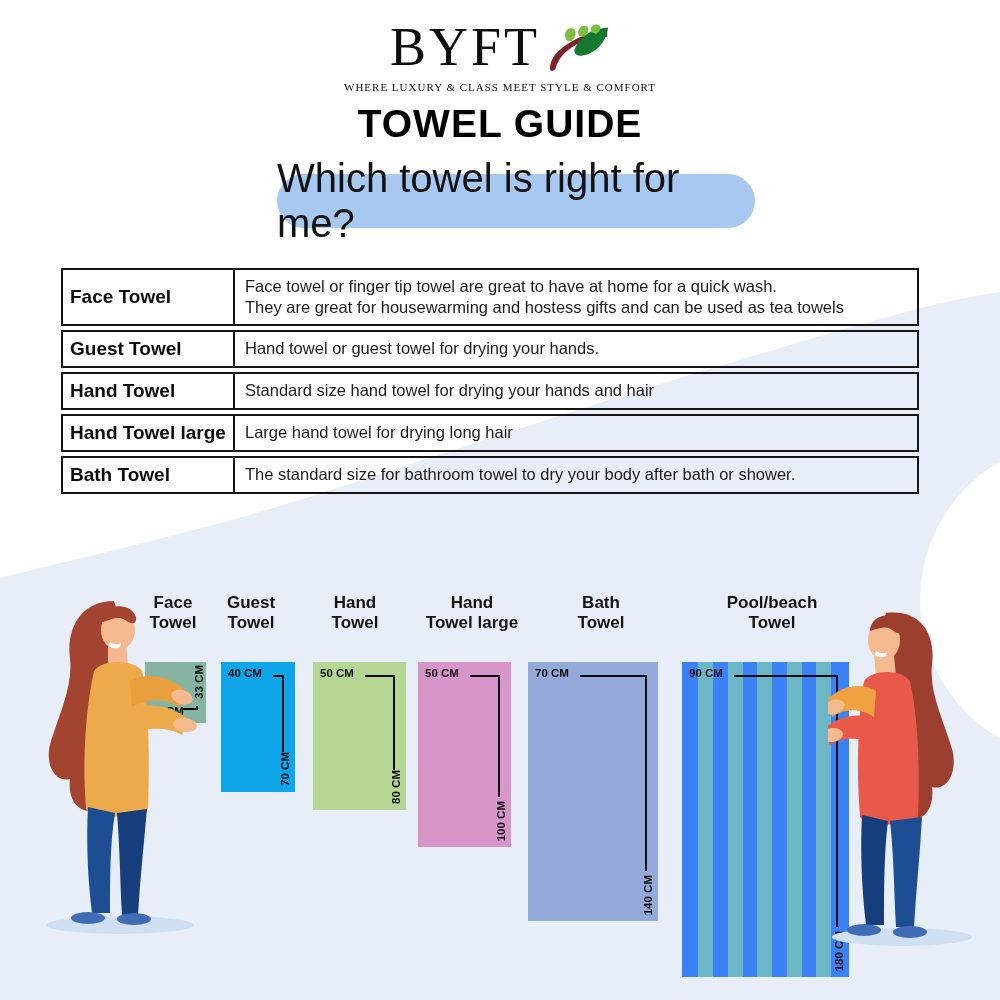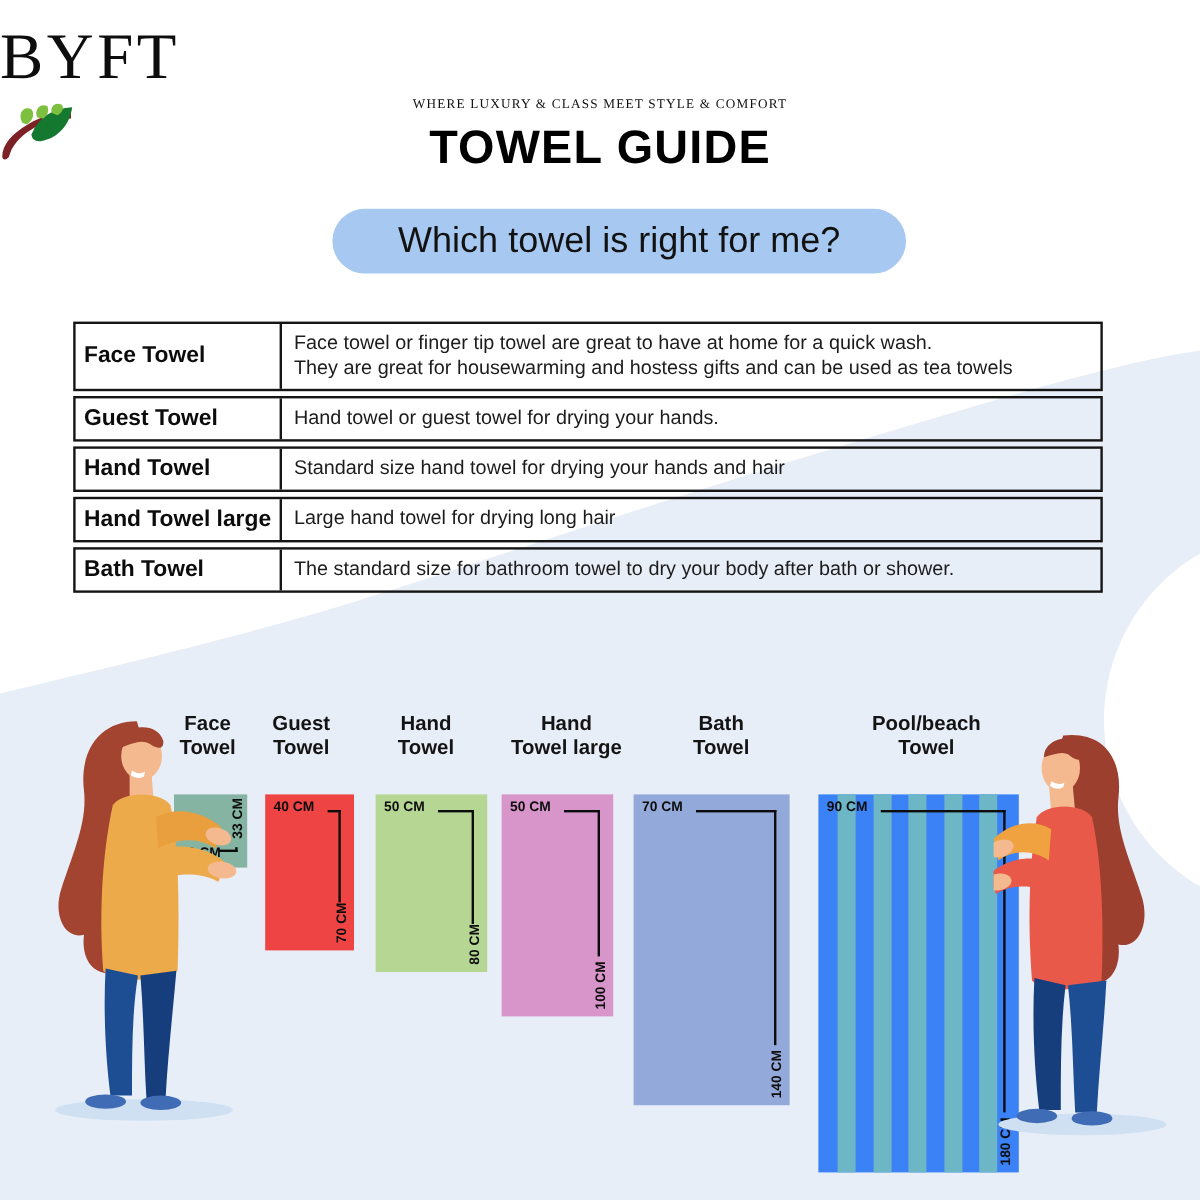--- a/index.html
+++ b/index.html
@@ -1,29 +1,29 @@
 <!DOCTYPE html>
 <html><head>
 <meta charset="utf-8">
 <style>
   html,body{margin:0;padding:0;}
   .page{position:relative;width:1000px;height:1000px;background:#ffffff;overflow:hidden;
         font-family:"Liberation Sans",sans-serif;color:#111;}
   .bg-svg{position:absolute;left:0;top:0;width:1000px;height:1000px;}
 
   
-  .brand-wrap{position:absolute;top:20px;left:0;right:0;display:flex;justify-content:center;align-items:flex-start;gap:8px;flex-direction:column;}
+  .brand-wrap{position:absolute;top:20px;left:0;right:0;display:flex;justify-content:center;align-items:flex-start;gap:8px;}
   .brand{font-family:"Liberation Serif",serif;font-size:54px;line-height:1;letter-spacing:3px;color:#0d0d0d;}
   .leaf{margin-top:4px;}
   .tagline{position:absolute;top:81px;left:0;right:0;text-align:center;
            font-family:"Liberation Serif",serif;font-size:11px;letter-spacing:1px;color:#101010;}
   .title{position:absolute;top:102px;left:0;right:0;text-align:center;
          font-size:39px;font-weight:800;letter-spacing:1px;color:#000;}
   .banner{position:absolute;left:277px;top:174px;width:478px;height:54px;border-radius:28px;
-          display:flex;align-items:center;justify-content:center;font-size:30px;color:#121212;}
+          display:flex;align-items:center;justify-content:center;font-size:40px;color:#121212;}
 
   
   .gtable{position:absolute;left:61px;top:268px;width:858px;}
   .trow{display:flex;border:2px solid #151515;margin-bottom:4px;height:38px;box-sizing:border-box;}
   .trow.tall{height:58px;}
   .trow .lbl{width:172px;min-width:172px;border-right:2px solid #151515;display:flex;align-items:center;
              padding-left:7px;font-weight:700;font-size:19px;box-sizing:border-box;color:#0c0c0c;}
   .trow .dsc{flex:1;display:flex;align-items:center;padding:0 4px 0 10px;font-size:16.5px;
              line-height:1.3;white-space:pre-line;color:#1c1c1c;}
 
@@ -92,21 +92,21 @@
       <div class="size-label" style="left: 173px;">Face
 Towel</div>
       <div class="towel" style="left: 145px; top: 662px; width: 61px; height: 61px; background: rgb(133, 181, 162);">
         <div class="vlab" style="right: 1px; top: 3px;">33 CM</div>
         <div class="linev" style="right: 8px; top: 44px; bottom: 13px; width: 2px;"></div>
         <div class="lineh" style="right: 8px; bottom: 13px; width: 16px; height: 2px;"></div>
         <div class="wl" style="left: 5px; bottom: 6px;">33 CM</div>
       </div>
       <div class="size-label" style="left: 251px;">Guest
 Towel</div>
-      <div class="towel" style="left: 221px; top: 662px; width: 74px; height: 130px; background: #ef4444;">
+      <div class="towel" style="left: 221px; top: 662px; width: 74px; height: 130px; background: #0ea5e9;">
         <div class="wl" style="top: 5px; left: 7px;">40 CM</div>
         <div class="lineh" style="top: 13px; left: 52px; right: 11px; height: 2px;"></div>
         <div class="linev" style="top: 13px; right: 11px; width: 2px; bottom: 40px;"></div>
         <div class="vlab" style="right: 4px; bottom: 6px;">70 CM</div>
       </div>
       <div class="size-label" style="left: 355px;">Hand
 Towel</div>
       <div class="towel" style="left: 313px; top: 662px; width: 93px; height: 148px; background: rgb(182, 214, 148);">
         <div class="wl" style="top: 5px; left: 7px;">50 CM</div>
         <div class="lineh" style="top: 13px; left: 52px; right: 11px; height: 2px;"></div>

